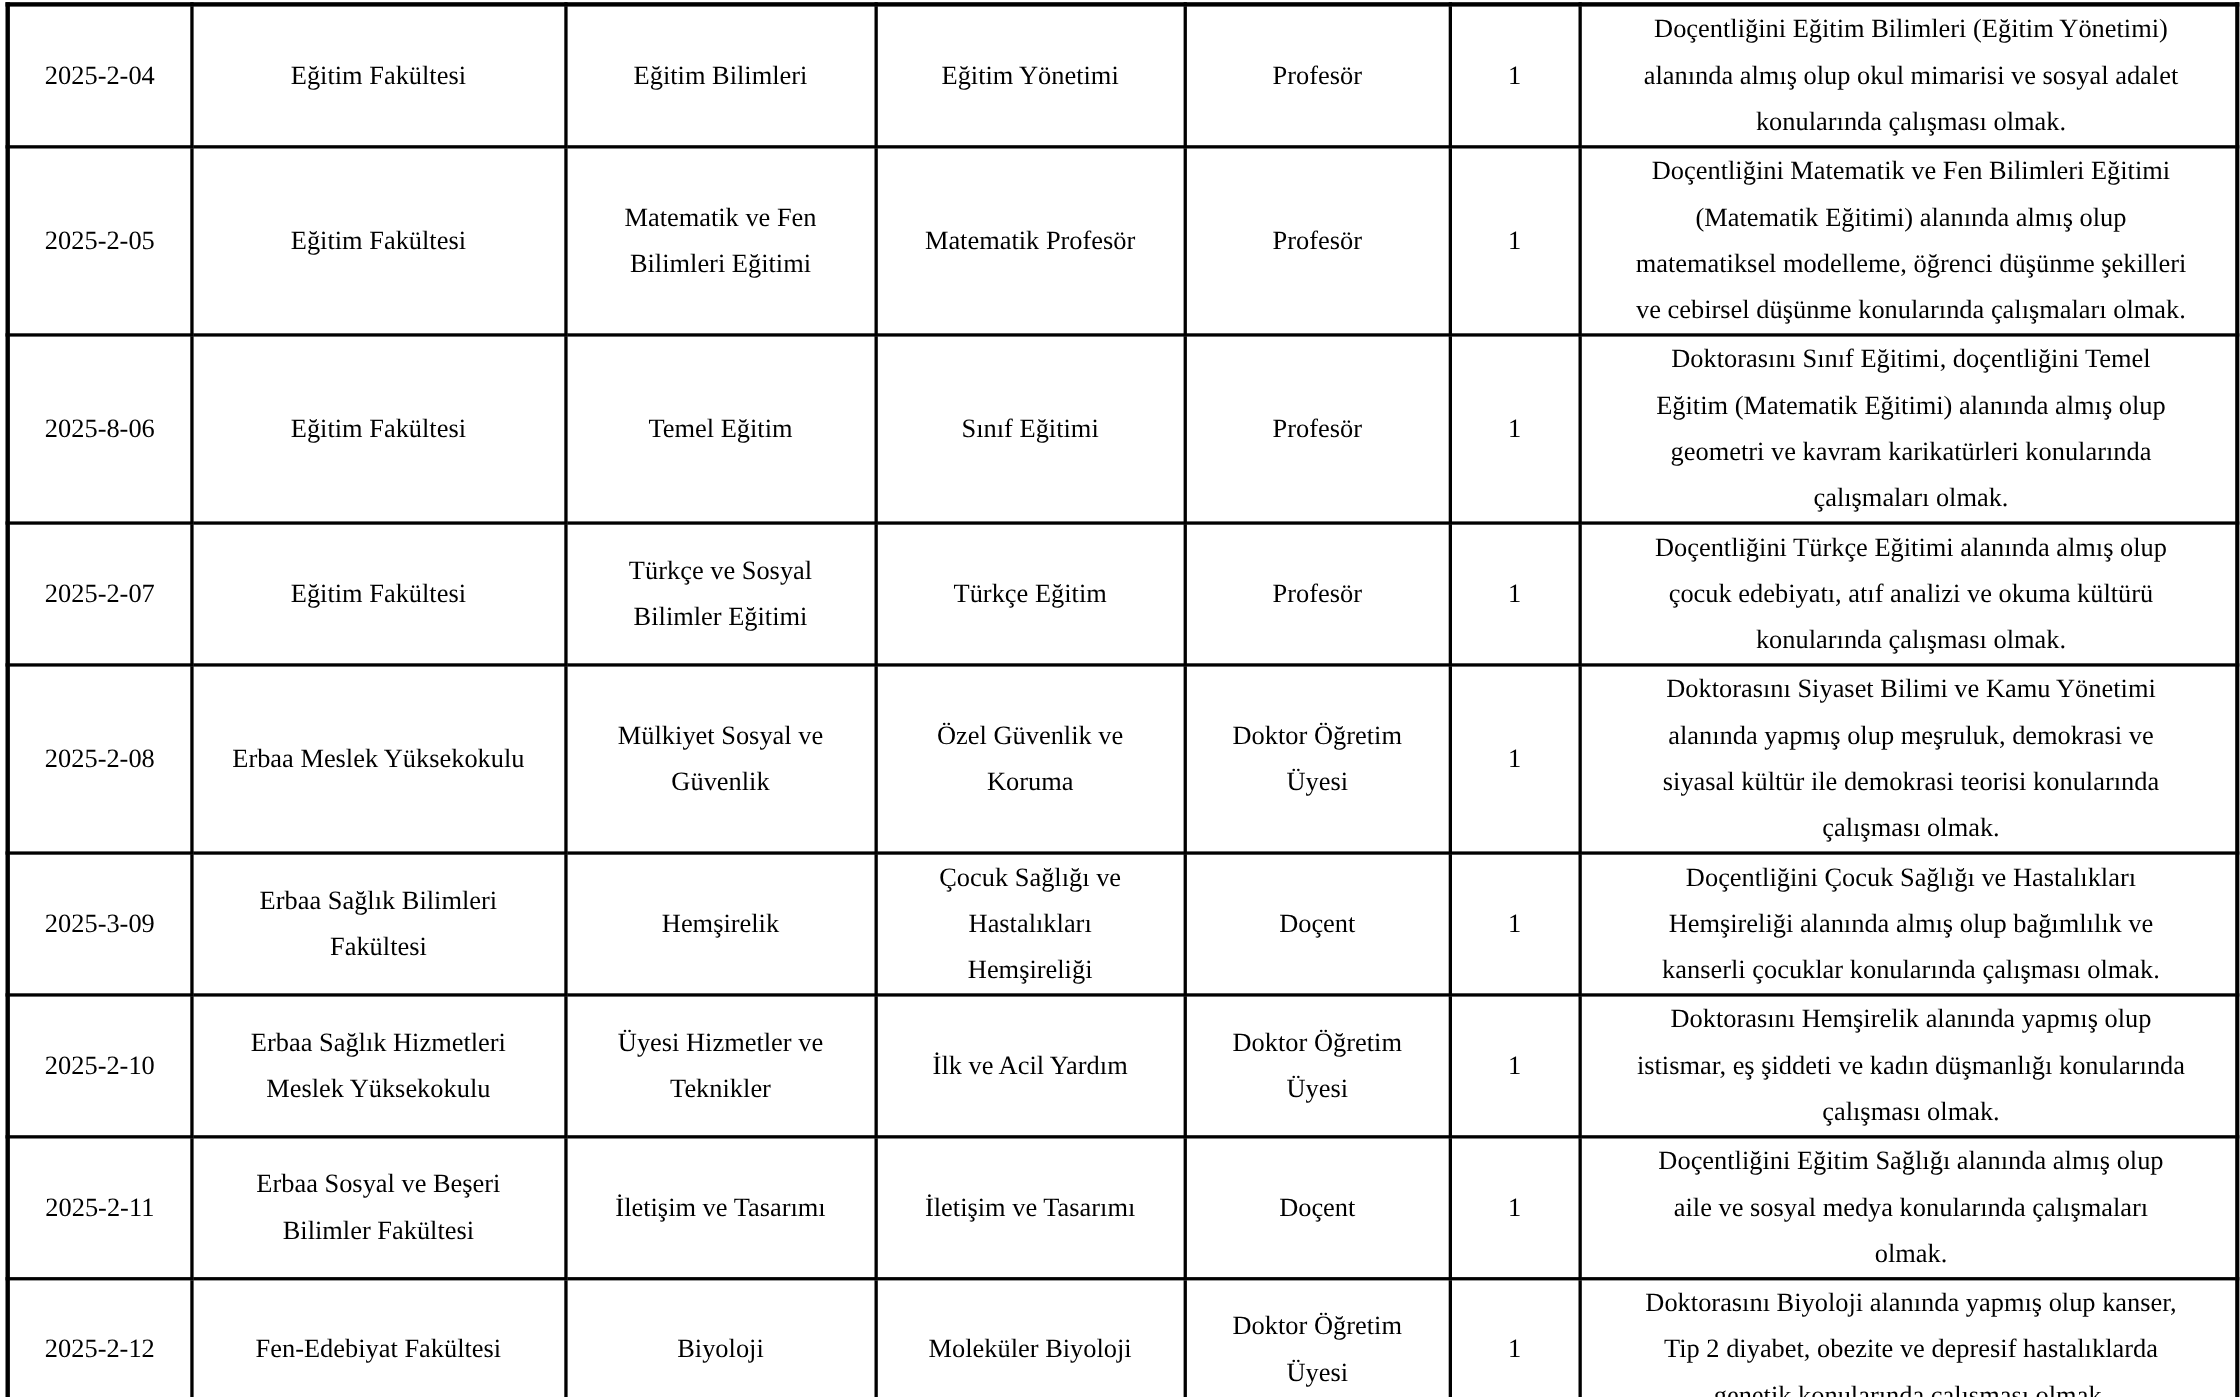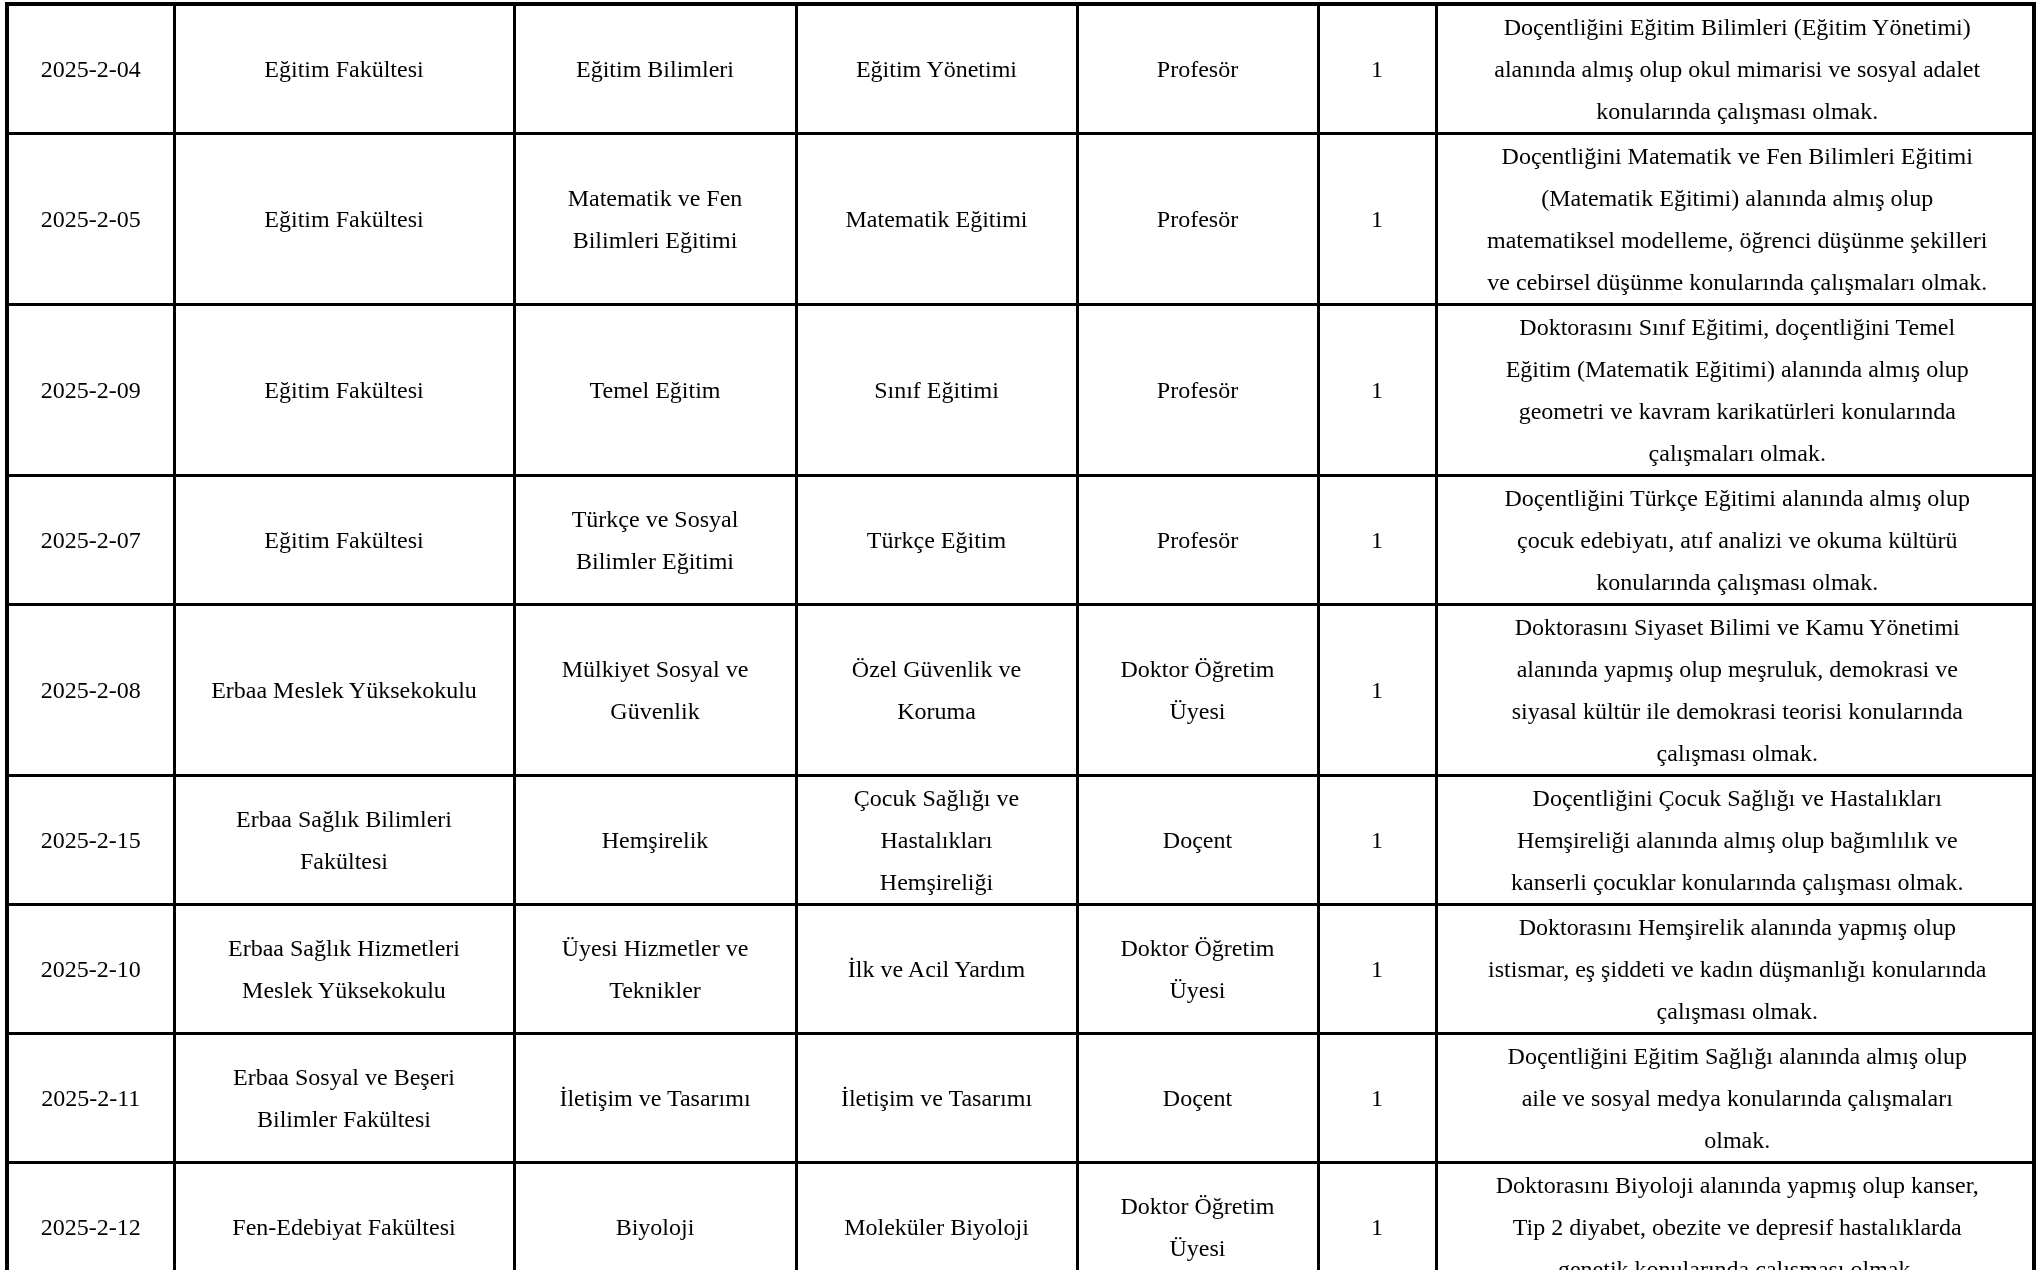--- a/index.html
+++ b/index.html
@@ -69,30 +69,30 @@
     <td>1</td>
     <td class="desc">Doçentliğini Eğitim Bilimleri (Eğitim Yönetimi)
 alanında almış olup okul mimarisi ve sosyal adalet
 konularında çalışması olmak.</td>
   </tr>
         <tr style="height: 170px;">
     <td>2025-2-05</td>
     <td>Eğitim Fakültesi</td>
     <td>Matematik ve Fen
 Bilimleri Eğitimi</td>
-    <td>Matematik Eğitimi</td>
+    <td>Matematik Profesör</td>
     <td>Profesör</td>
     <td>1</td>
     <td class="desc">Doçentliğini Matematik ve Fen Bilimleri Eğitimi
 (Matematik Eğitimi) alanında almış olup
 matematiksel modelleme, öğrenci düşünme şekilleri
 ve cebirsel düşünme konularında çalışmaları olmak.</td>
   </tr>
         <tr style="height: 171px;">
-    <td>2025-2-09</td>
+    <td>2025-8-06</td>
     <td>Eğitim Fakültesi</td>
     <td>Temel Eğitim</td>
     <td>Sınıf Eğitimi</td>
     <td>Profesör</td>
     <td>1</td>
     <td class="desc">Doktorasını Sınıf Eğitimi, doçentliğini Temel
 Eğitim (Matematik Eğitimi) alanında almış olup
 geometri ve kavram karikatürleri konularında
 çalışmaları olmak.</td>
   </tr>
@@ -117,21 +117,21 @@
 Koruma</td>
     <td>Doktor Öğretim
 Üyesi</td>
     <td>1</td>
     <td class="desc">Doktorasını Siyaset Bilimi ve Kamu Yönetimi
 alanında yapmış olup meşruluk, demokrasi ve
 siyasal kültür ile demokrasi teorisi konularında
 çalışması olmak.</td>
   </tr>
         <tr style="height: 126px;">
-    <td>2025-2-15</td>
+    <td>2025-3-09</td>
     <td>Erbaa Sağlık Bilimleri
 Fakültesi</td>
     <td>Hemşirelik</td>
     <td>Çocuk Sağlığı ve
 Hastalıkları
 Hemşireliği</td>
     <td>Doçent</td>
     <td>1</td>
     <td class="desc">Doçentliğini Çocuk Sağlığı ve Hastalıkları
 Hemşireliği alanında almış olup bağımlılık ve

